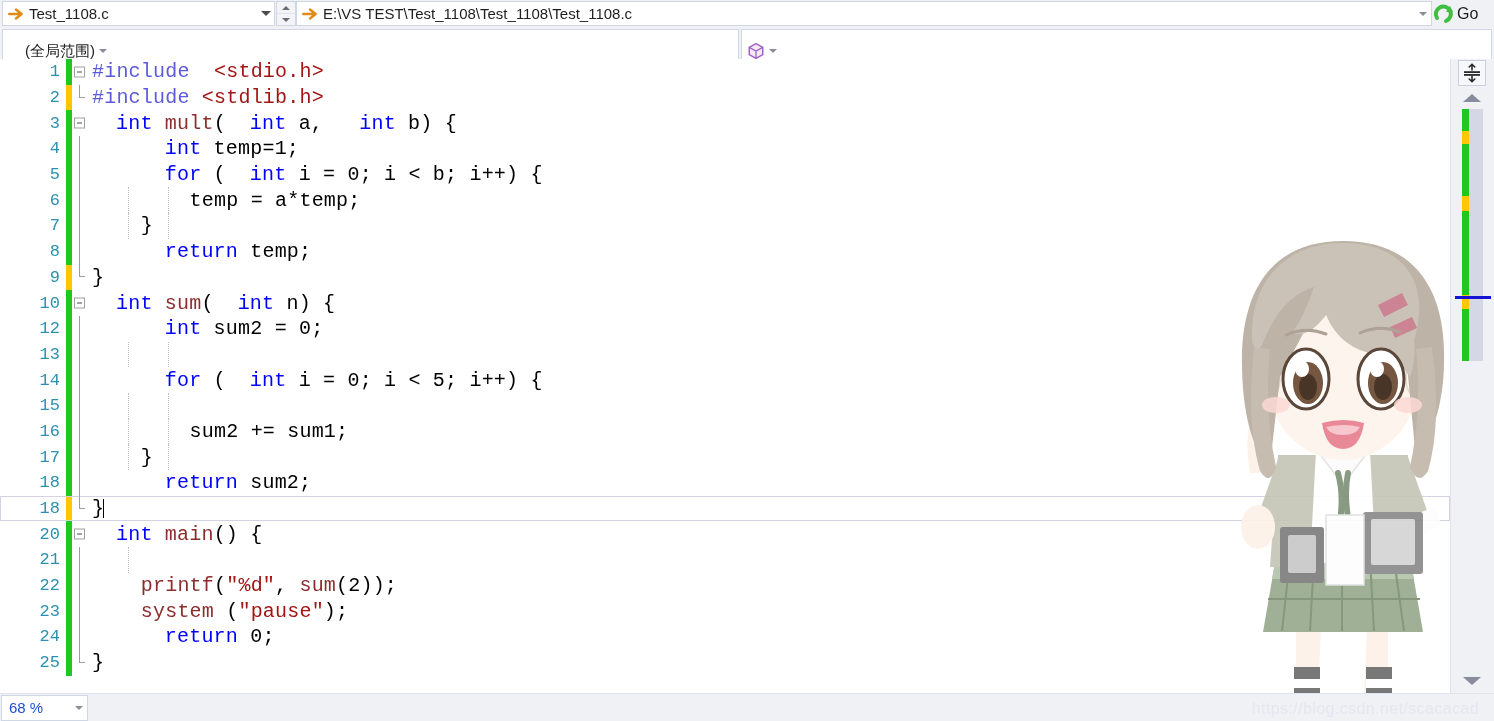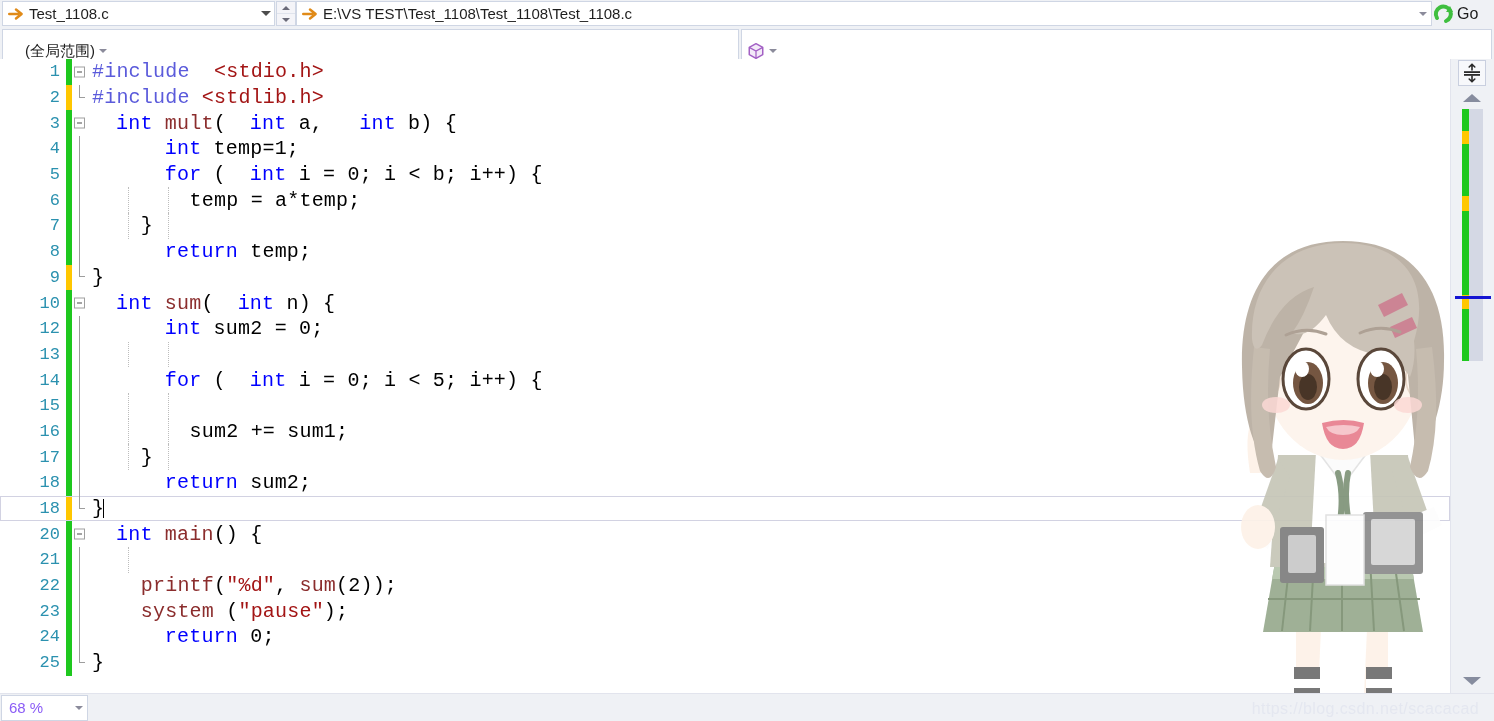--- a/index.html
+++ b/index.html
@@ -318,21 +318,21 @@
   }
   .zoom-combo {
     width: 87px; height: 26px;
     margin-left: 1px;
     background: #ffffff;
     border: 1px solid #cfd6e4;
     box-sizing: border-box;
     display: flex; align-items: center;
   }
   .zoom-value {
-    font-size: 15px; color: #8b5cf6;
+    font-size: 15px; color: #1d4ed8;
     padding-left: 7px; flex: 1 1 auto;
   }
   .watermark {
     position: absolute; right: 15px; bottom: 3px;
     font-size: 16px;
     color: #e4e7f0;
     letter-spacing: 0.4px;
     user-select: none;
   }
 </style>

